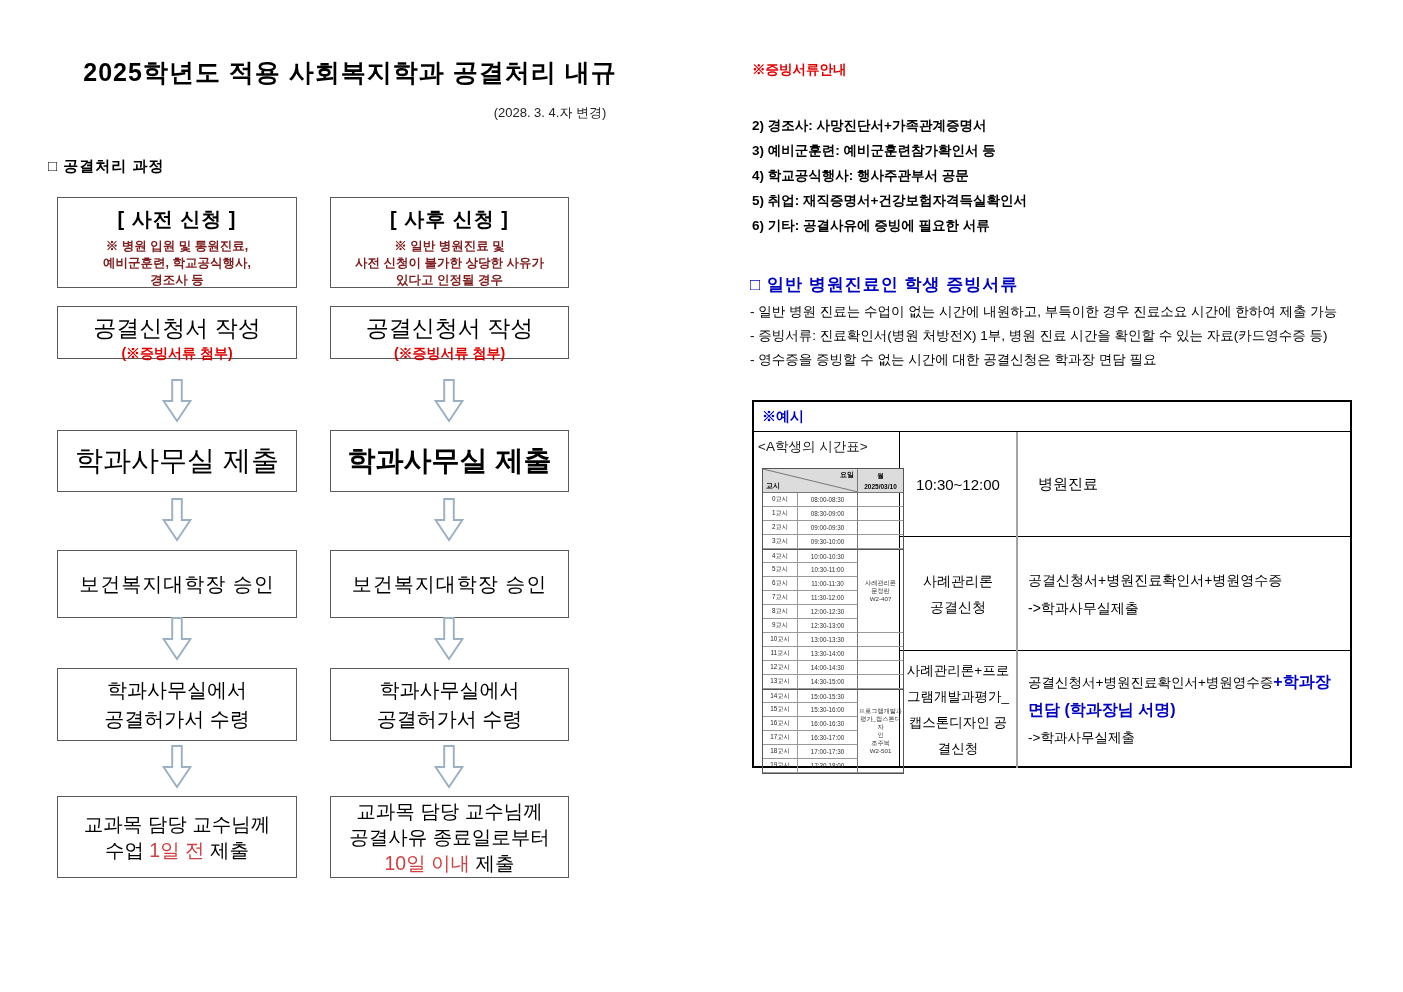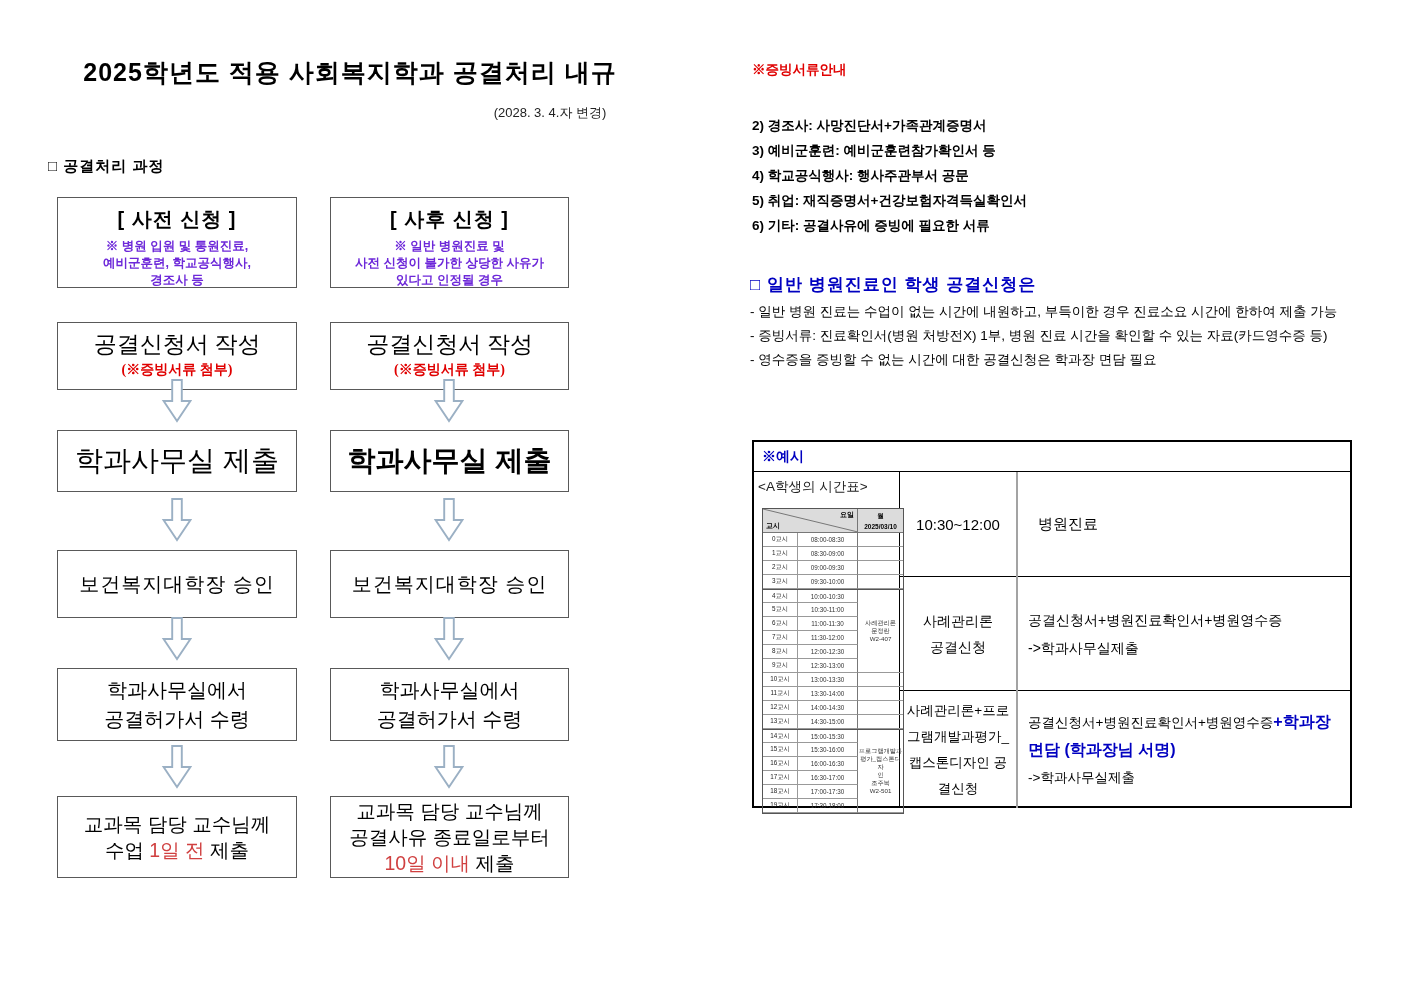--- a/index.html
+++ b/index.html
@@ -8,47 +8,47 @@
   .abs{position:absolute;}
   
   .doc-title{left:60px;top:56px;width:580px;text-align:center;font-size:25px;font-weight:bold;letter-spacing:1px;}
   .doc-sub{left:440px;top:104px;width:220px;text-align:center;font-size:13px;color:#222;}
   .sec-title{left:48px;top:157px;font-size:15px;font-weight:bold;letter-spacing:1px;}
   
   .fc-box{position:absolute;border:1px solid #595959;background:#fff;text-align:center;box-sizing:border-box;}
   .colL{left:57px;width:240px;}
   .colR{left:330px;width:239px;}
   .b1{top:197px;height:91px;}
-  .b2{top:322px;height:68px;font-family:Liberation Serif, serif;}
+  .b2{top:306px;height:53px;}
   .b3{top:430px;height:62px;display:flex;align-items:center;justify-content:center;}
   .b4{top:550px;height:68px;display:flex;align-items:center;justify-content:center;}
   .b5{top:668px;height:73px;display:flex;align-items:center;justify-content:center;}
   .b6{top:796px;height:82px;display:flex;flex-direction:column;align-items:center;justify-content:center;}
   .b1-h{margin-top:8px;font-size:20px;font-weight:bold;letter-spacing:1px;}
-  .b1-note{margin-top:5px;font-size:12.5px;font-weight:bold;color:#6d28d9;line-height:17px;white-space:pre-line;}
+  .b1-note{margin-top:5px;font-size:12.5px;font-weight:bold;color:#7f1d1d;line-height:17px;white-space:pre-line;}
   .b2-t{margin-top:6px;font-size:23px;}
   .b2-s{margin-top:1px;font-size:14px;font-weight:bold;color:#E00000;}
   .b3-t{font-size:28px;}
   .b3-bold{font-weight:bold;}
   .b4-t{font-size:20px;letter-spacing:1px;}
   .b5-t{font-size:20px;line-height:29px;white-space:pre-line;}
   .b6-line{font-size:19.5px;line-height:26px;}
   .red{color:#D04040;}
   .fc-arrow{position:absolute;width:36px;height:46px;}
   
   .eg-head{left:752px;top:61px;font-size:13.5px;font-weight:bold;color:#E00000;}
   .eg-item1{left:752px;top:88px;width:640px;font-size:13.5px;font-weight:bold;}
   .blue-ul{color:#0000C8;text-decoration:underline;}
   .eg-items{left:752px;top:113px;width:640px;}
   .eg-item{font-size:13.5px;font-weight:bold;line-height:25px;}
   .gc-head{left:750px;top:273px;font-size:17px;font-weight:bold;color:#0000C0;letter-spacing:1px;}
   .gc-lines{left:750px;top:300px;width:618px;}
   .gc-line{font-size:13.5px;line-height:24px;word-break:break-all;}
   
-  .ex-table{left:752px;top:440px;width:600px;height:368px;border:2px solid #000;box-sizing:border-box;background:#fff;}
+  .ex-table{left:752px;top:400px;width:600px;height:368px;border:2px solid #000;box-sizing:border-box;background:#fff;}
   .ex-title{height:30px;border-bottom:1px solid #000;display:flex;align-items:center;padding-left:8px;
             font-size:14px;font-weight:bold;color:#0000C0;box-sizing:border-box;}
   .ex-body{display:flex;height:336px;}
   .ex-left{width:146px;border-right:1px solid #000;box-sizing:border-box;position:relative;}
   .ex-mid{width:118px;border-right:2px solid #a3a3a3;box-sizing:border-box;display:flex;flex-direction:column;}
   .ex-right{flex:1;display:flex;flex-direction:column;box-sizing:border-box;}
   .ex-mid-cell{display:flex;align-items:center;justify-content:center;text-align:center;box-sizing:border-box;
                white-space:pre-line;word-break:break-all;padding:0 4px;}
   .ex-m1{height:105px;border-bottom:1px solid #000;font-size:15px;}
   .ex-m2{height:114px;border-bottom:1px solid #000;font-size:14px;line-height:26px;}
@@ -171,21 +171,21 @@
   <div class="abs eg-head">※증빙서류안내</div>
   <div class="abs eg-items">
 
   <div class="eg-item">2) 경조사: 사망진단서+가족관계증명서</div>
       <div class="eg-item">3) 예비군훈련: 예비군훈련참가확인서 등</div>
       <div class="eg-item">4) 학교공식행사: 행사주관부서 공문</div>
       <div class="eg-item">5) 취업: 재직증명서+건강보험자격득실확인서</div>
       <div class="eg-item">6) 기타: 공결사유에 증빙에 필요한 서류</div>
     </div>
 
-  <div class="abs gc-head">□ 일반 병원진료인 학생 공결신청은</div>
+  <div class="abs gc-head">□ 일반 병원진료인 학생 증빙서류</div>
   <div class="abs gc-lines">
 
   <div class="gc-line">- 일반 병원 진료는 수업이 없는 시간에 내원하고, 부득이한 경우 진료소요 시간에 한하여 제출 가능</div>
       <div class="gc-line">- 증빙서류: 진료확인서(병원 처방전X) 1부, 병원 진료 시간을 확인할 수 있는 자료(카드영수증 등)</div>
       <div class="gc-line">- 영수증을 증빙할 수 없는 시간에 대한 공결신청은 학과장 면담 필요</div>
     </div>
 
   <div class="abs ex-table">
     <div class="ex-title">※예시</div>
     <div class="ex-body">

